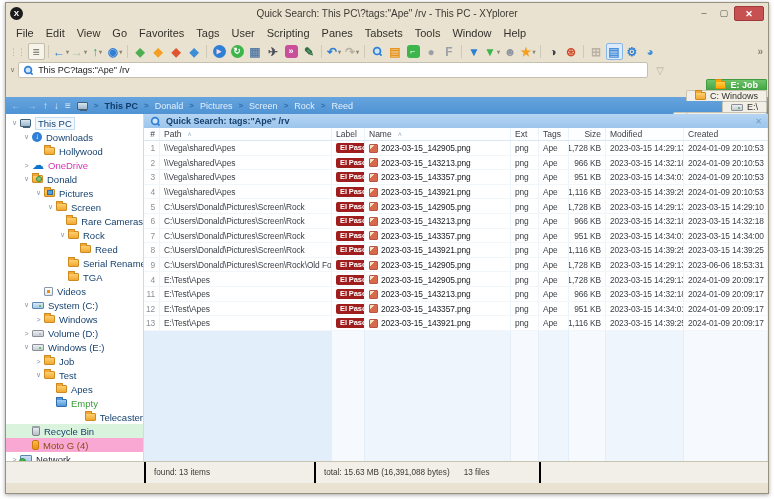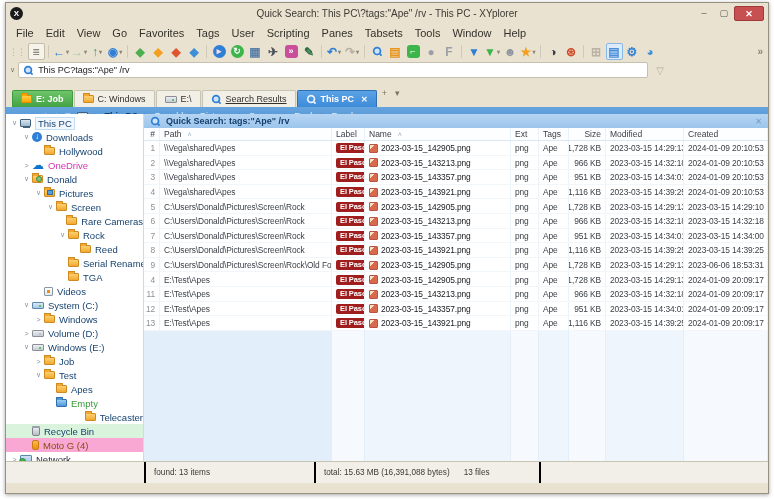--- a/index.html
+++ b/index.html
@@ -42,21 +42,21 @@
   .mag.light::before { border-color:#eaf3fc; background:transparent; }
   .mag.light::after { background:#eaf3fc; }
   
   #addrrow { height:18px; display:flex; align-items:center; padding:0 4px; }
   #addr-caret { font-size:7px; color:#7a7565; margin-right:3px; }
   #addrbox { width:630px; height:16px; background:#fff; border:1px solid #c6c1ae; border-radius:2px;
              display:flex; align-items:center; padding:0 4px; gap:4px; }
   #addr-text { font-size:9px; color:#222; }
   #addr-funnel { margin-left:8px; color:#b5af9e; font-size:10px; }
   
-  #tabrow { height:28px; display:flex; align-items:flex-end; padding:0 0 0 6px; }
+  #tabrow { height:18px; display:flex; align-items:flex-end; padding:0 0 12px 6px;flex-direction:column; }
   .tab { height:17px; display:flex; align-items:center; gap:4px; padding:0 8px; font-size:9px;
          color:#33312a; background:#f2efe6; border:1px solid #c8c3b2; border-bottom:none;
          border-radius:2px 2px 0 0; margin-right:1px; }
   .tab.green { background:linear-gradient(#6ec46a,#44a344); color:#fff; font-weight:bold; border-color:#3f9b3f; }
   .tab.active { background:linear-gradient(#5aa2e6,#3e8bd8); color:#fff; font-weight:bold; border-color:#2f6fb4; }
   .tab .u { text-decoration:underline; }
   .tab-close { color:#fff; font-size:8px; margin-left:3px; }
   .tab-tool { font-size:9px; color:#7a7565; padding:0 4px; align-self:center; }
   
   #crumbbar { height:17px; background:linear-gradient(#66a4de,#4f93d4); display:flex; align-items:center;

